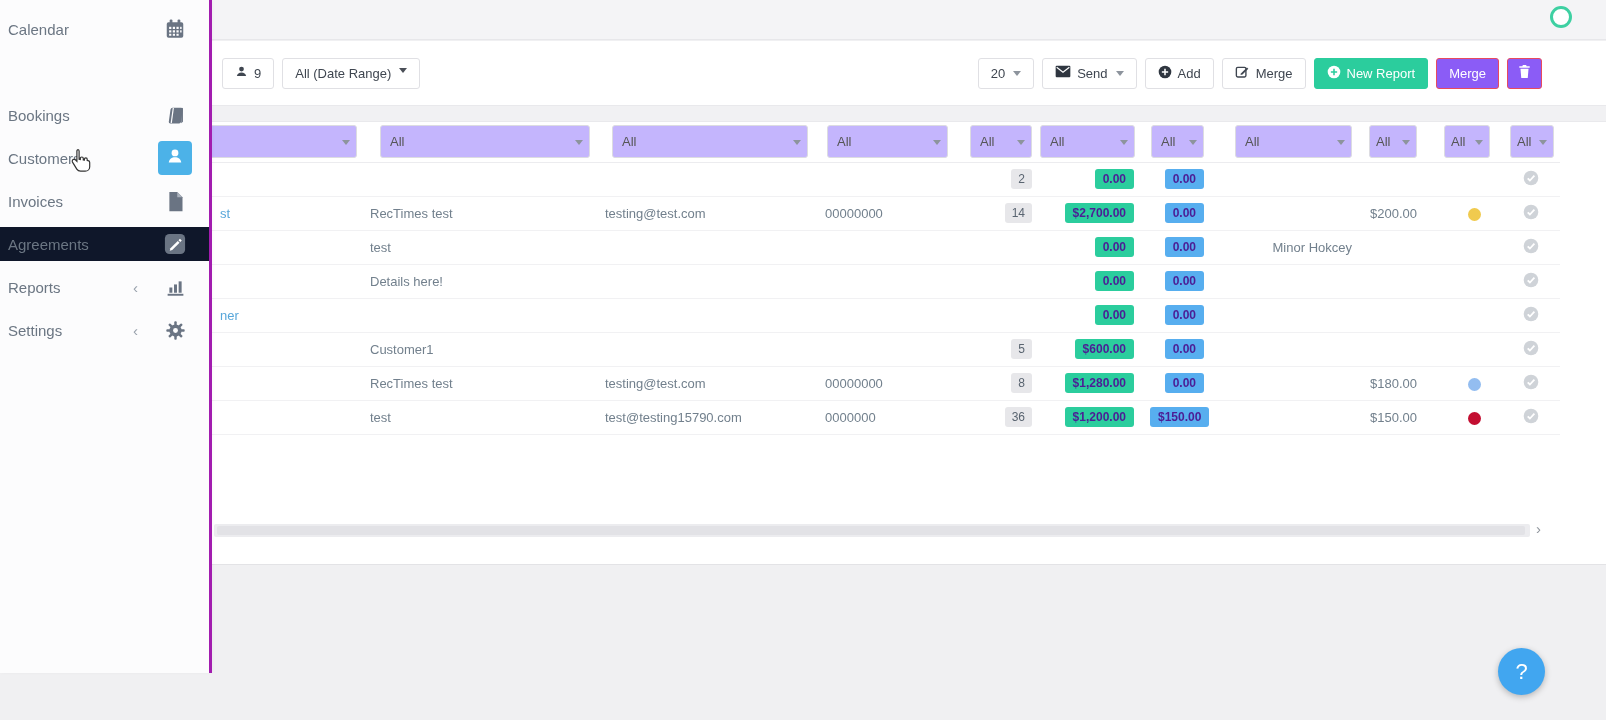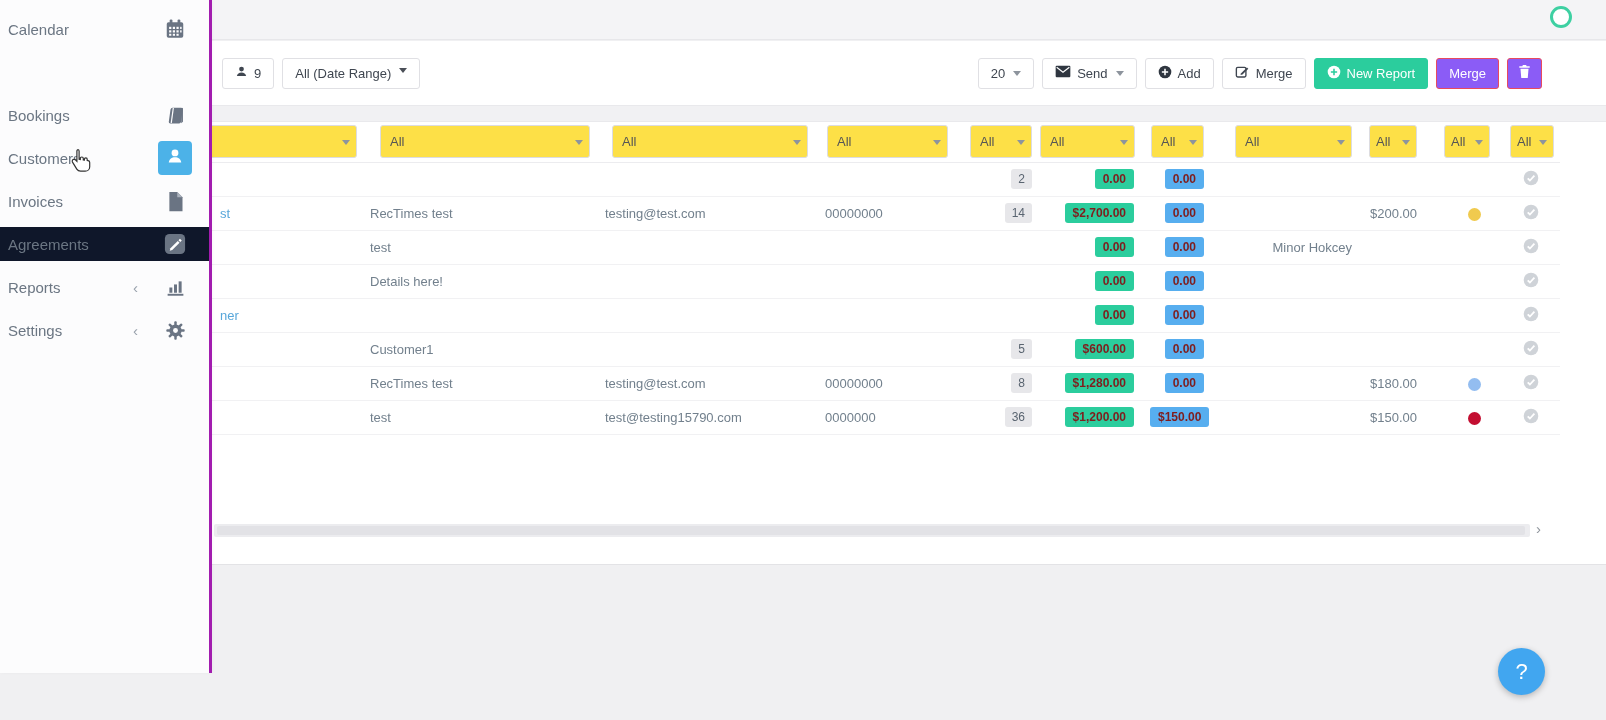--- a/index.html
+++ b/index.html
@@ -34,32 +34,32 @@
     background:#f1f1f3; border-top:1px solid #e9e9ec; border-bottom:1px solid #e9e9ec; }
 
   .table-area { position:absolute; top:122px; left:0; right:0; height:443px;
     background:#fff; border-bottom:1px solid #e3e3e6; }
 
   table { border-collapse:collapse; table-layout:fixed; width:1348px; }
   thead th { height:43px; font-size:11px; color:#adb4be; font-weight:700;
     letter-spacing:.4px; padding:0 8px; border-bottom:1px solid #f1f1f3; }
   .filters td { height:40px; padding:3px 0; border-bottom:1px solid #ececef; vertical-align:middle; }
   .fselect { position:relative; height:33px; border:1px solid #dcdce1; border-radius:3px;
-    background:#fde047; font-size:13px; color:#555; display:flex; align-items:center;
+    background:#c4b5fd; font-size:13px; color:#555; display:flex; align-items:center;
     padding:0 18px 0 9px; cursor:pointer; }
   .fselect .caret-down { position:absolute; right:6px; top:14px; }
   .fcell { overflow:hidden; }
 
   tbody td { height:34px; border-bottom:1px solid #f1f1f3; font-size:13px;
     color:#72808d; padding:0 8px; white-space:nowrap; overflow:hidden; }
   .al { text-align:left; } .ar { text-align:right; } .ac { text-align:center; }
 
   .name-link { color:#58a7da; cursor:pointer; text-decoration:none; }
   .badge { display:inline-block; padding:3px 8px; border-radius:3px;
-    font-size:12px; font-weight:700; color:#7f1d1d; line-height:1.2; }
+    font-size:12px; font-weight:700; color:#4c1d95; line-height:1.2; }
   .badge-teal  { background:#2bcd9d; }
   .badge-blue  { background:#57aeef; }
   .badge-count { display:inline-block; padding:3px 7px; border-radius:3px;
     background:#e7e7ea; color:#596470; font-size:12px; line-height:1.2; }
   .dot { display:inline-block; width:13px; height:13px; border-radius:50%; vertical-align:middle; }
 
   .hscroll { position:absolute; left:2px; top:402px; width:1316px; height:13px;
     background:#ececef; border-radius:2px; cursor:pointer; }
   .hscroll-thumb { position:absolute; left:3px; top:2px; height:9px; width:1308px;
     background:#e2e2e6; border-radius:2px; }

